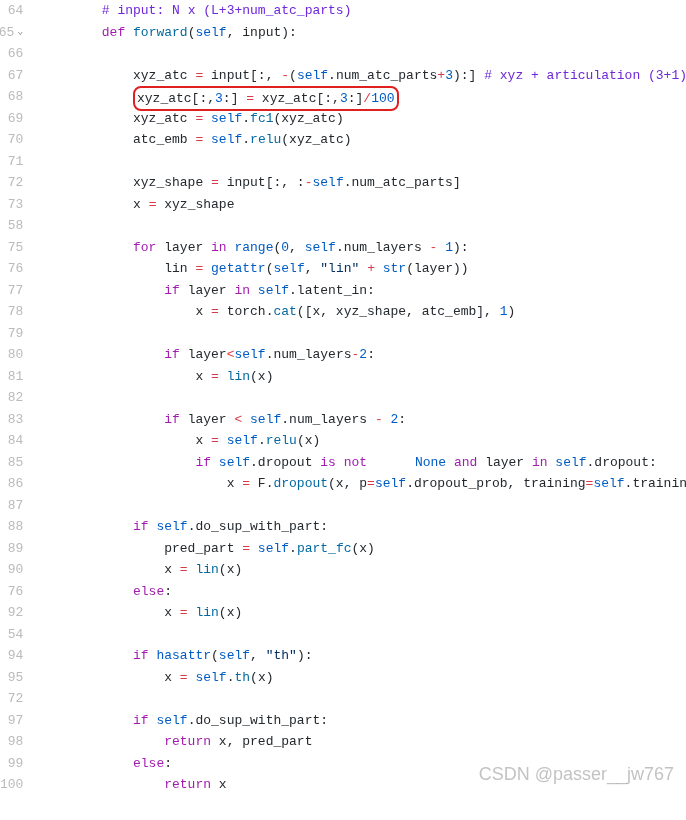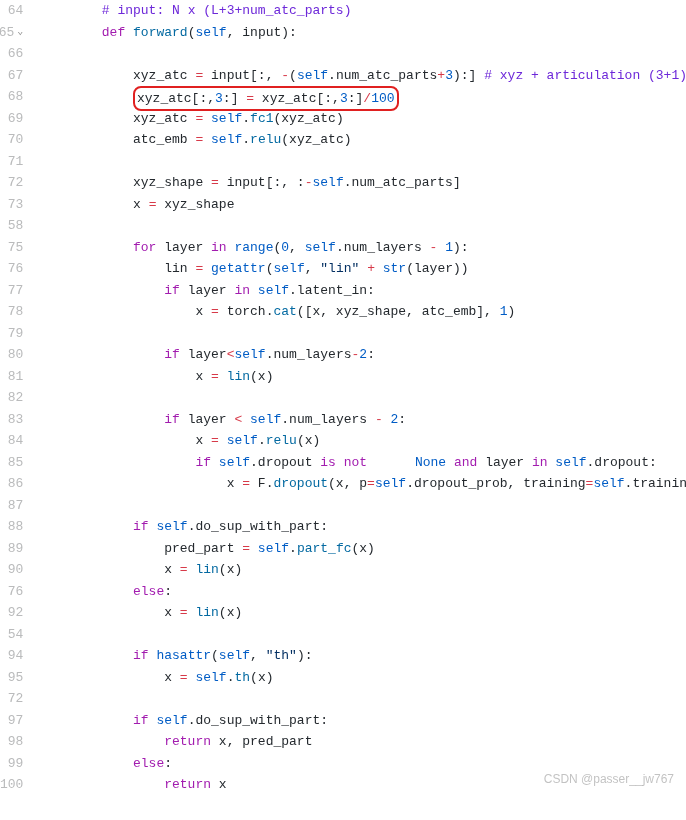--- a/index.html
+++ b/index.html
@@ -56,21 +56,21 @@
       border-radius: 8px;
       padding: 0 2px;
       display: inline-block;
     }
     .watermark {
       position: absolute;
       right: 12px;
       bottom: 6px;
       color: rgba(120,120,120,0.45);
       font-family: sans-serif;
-      font-size: 12px;
+      font-size: 18px;
       pointer-events: none;
     }
   </style>
 </head>
 <body>
 
 <div class="code-container">
   <div class="gutter" id="gutter">
       <div class="gutter-line">64</div>
       <div class="gutter-line">65<span class="fold-icon">⌄</span></div>

